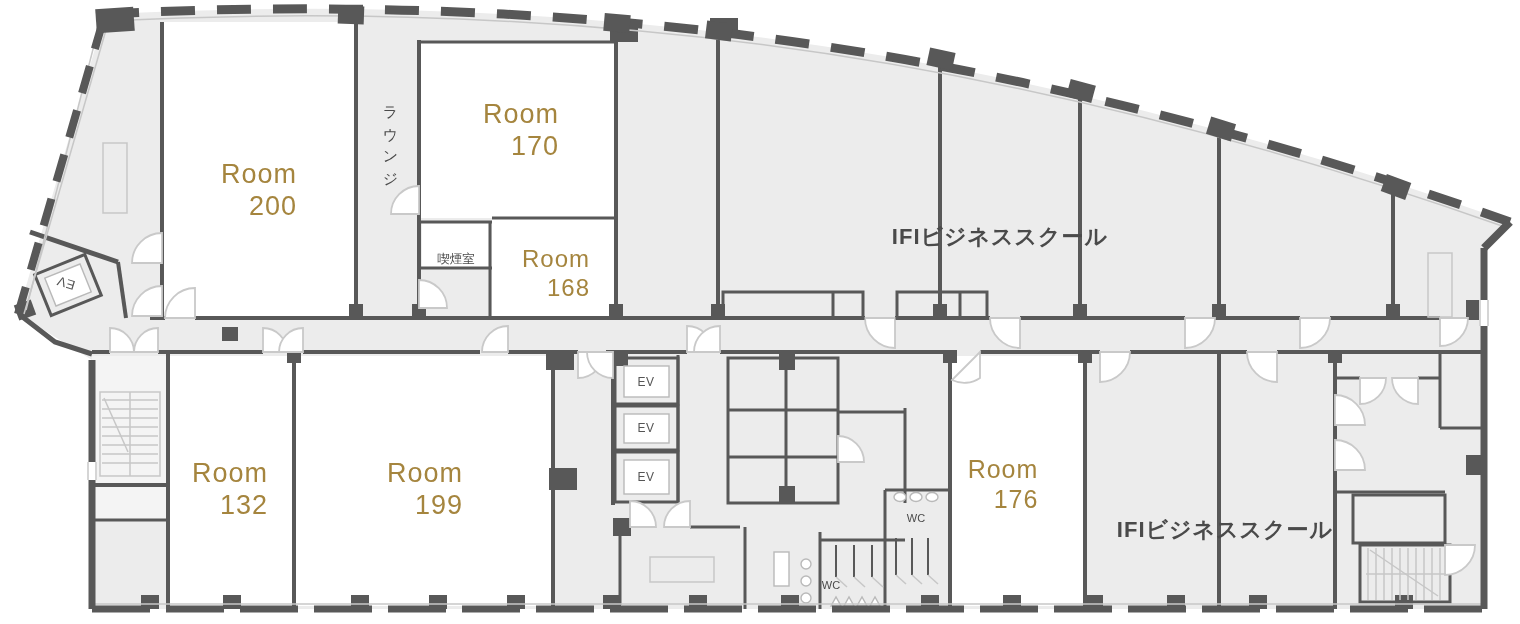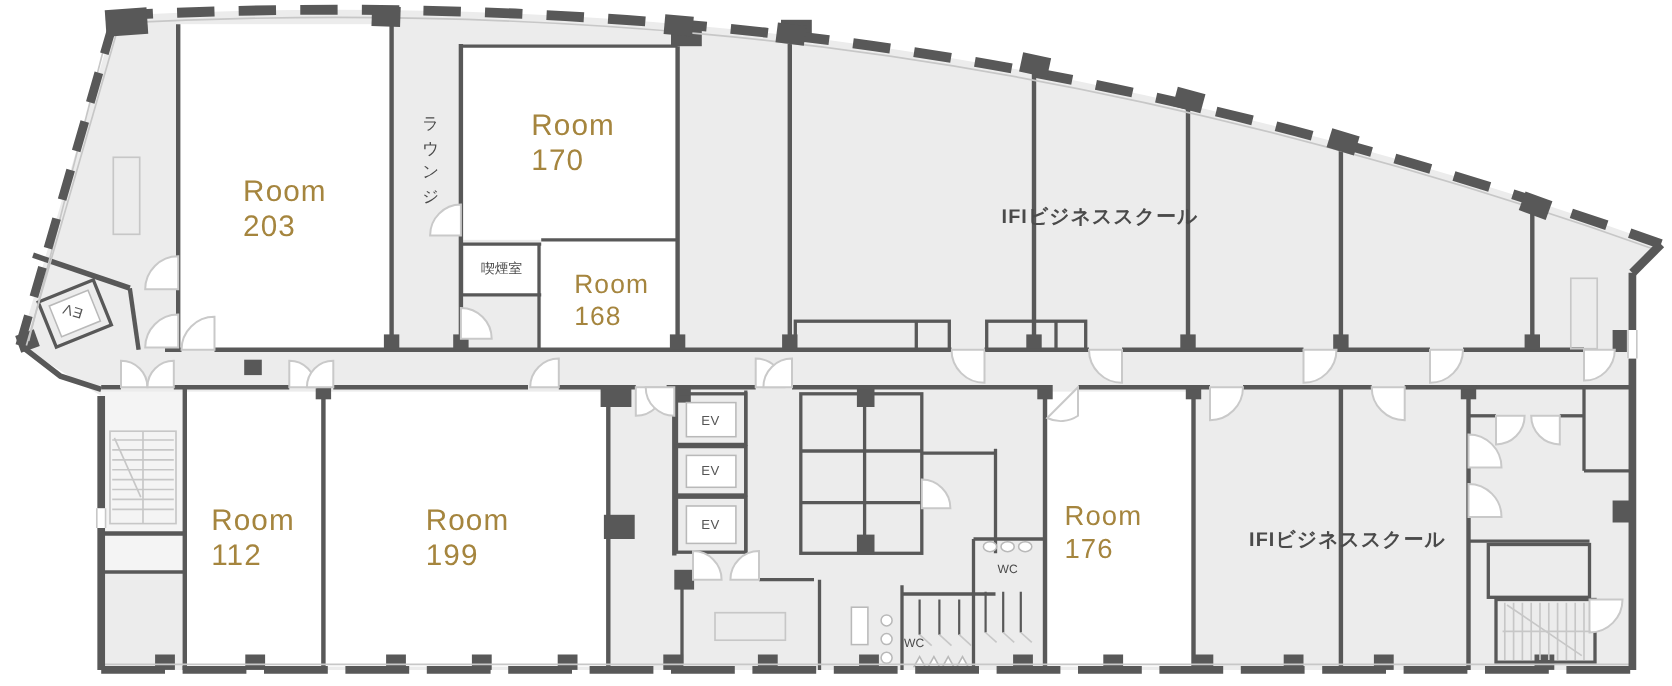--- a/index.html
+++ b/index.html
@@ -11,23 +11,23 @@
   .w2{stroke-width:2}.w3{stroke-width:3}.w4{stroke-width:4}.w5{stroke-width:5}.w7{stroke-width:7}
   .pier{fill:#585858;stroke:none;}
   .thin{stroke:#c7c7c7;stroke-width:1.5;fill:none;}
   .fix{stroke:#b9b9b9;stroke-width:1.4;fill:#ffffff;}
   .door{stroke:#c9c9c9;stroke-width:1.8;fill:#ffffff;}
   .white{fill:#ffffff;stroke:none;}
   .literoom{fill:#f4f4f4;stroke:none;}
   .floor{fill:#ececec;stroke:none;}
   
   .lbl{position:absolute;transform:translate(-50%,-50%);color:#474747;white-space:nowrap;z-index:5;}
-  .room-lbl{color:#a5853e;font-size:27px;line-height:1.2;letter-spacing:1px;text-align:left;font-weight:400;}
+  .room-lbl{color:#a5853e;font-size:27px;line-height:1.2;letter-spacing:1px;text-align:right;font-weight:400;}
   .room-lbl span{display:block;}
-  .school-lbl{font-size:18px;font-weight:700;letter-spacing:1px;color:#4a4a4a;}
+  .school-lbl{font-size:22px;font-weight:700;letter-spacing:1px;color:#4a4a4a;margin-top:40px;}
   .vert-lbl{writing-mode:vertical-rl;font-size:15px;letter-spacing:5px;color:#4a4a4a;}
   .small-lbl{font-size:12.5px;color:#4a4a4a;}
   .ev-lbl{font-size:12px;color:#555555;letter-spacing:0.5px;}
   .ev-corner{transform:translate(-50%,-50%) rotate(197deg);font-size:13px;}
   .wc-lbl{font-size:11px;font-weight:400;color:#4a4a4a;}
 </style>
 </head>
 <body>
 
 <div class="stage">
@@ -314,48 +314,48 @@
     <rect class="pier" x="706" y="22" width="26" height="18" transform="rotate(7 719 31)"></rect>
     <rect class="pier" x="928" y="50" width="26" height="18" transform="rotate(12 941 59)"></rect>
     <rect class="pier" x="1068" y="82" width="26" height="18" transform="rotate(15 1081 91)"></rect>
     <rect class="pier" x="1208" y="120" width="26" height="18" transform="rotate(17 1221 129)"></rect>
     <rect class="pier" x="1383" y="178" width="26" height="18" transform="rotate(20 1396 187)"></rect>
   </g>
 </svg>
 
   <div class="lbl room-lbl" style="left:259px;top:190px;">
     <span>Room</span>
-    <span>203</span>
+    <span>200</span>
   </div>
   <div class="lbl room-lbl" style="left:521px;top:130px;">
     <span>Room</span>
     <span>170</span>
   </div>
   <div class="lbl room-lbl" style="left:556px;top:274px;font-size:24px;">
     <span>Room</span>
     <span>168</span>
   </div>
   <div class="lbl room-lbl" style="left:230px;top:489px;">
     <span>Room</span>
-    <span>112</span>
+    <span>132</span>
   </div>
   <div class="lbl room-lbl" style="left:425px;top:489px;">
     <span>Room</span>
     <span>199</span>
   </div>
   <div class="lbl room-lbl" style="left:1003px;top:484px;font-size:25px;">
     <span>Room</span>
     <span>176</span>
   </div>
 
   <div class="lbl school-lbl" style="left:1000px;top:197px;">IFIビジネススクール</div>
   <div class="lbl school-lbl" style="left:1225px;top:490px;">IFIビジネススクール</div>
 
   <div class="lbl vert-lbl" style="left:390px;top:140px;">ラウンジ</div>
-  <div class="lbl small-lbl" style="left:456px;top:245px;">喫煙室</div>
+  <div class="lbl small-lbl" style="left:456px;top:259px;">喫煙室</div>
 
   <div class="lbl ev-lbl" style="left:646px;top:382px;">EV</div>
   <div class="lbl ev-lbl" style="left:646px;top:428px;">EV</div>
   <div class="lbl ev-lbl" style="left:646px;top:477px;">EV</div>
   <div class="lbl ev-lbl ev-corner" style="left:66px;top:283px;">EV</div>
 
   <div class="lbl wc-lbl" style="left:916px;top:518px;">WC</div>
   <div class="lbl wc-lbl" style="left:831px;top:585px;">WC</div>
 
 </div>

